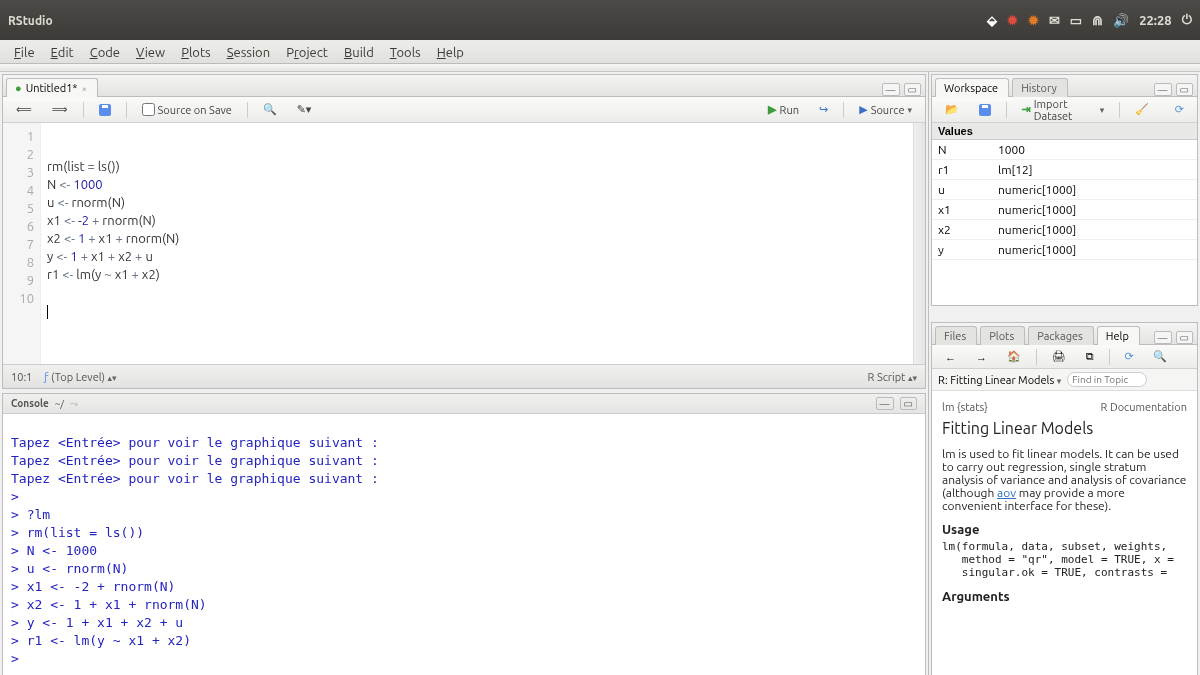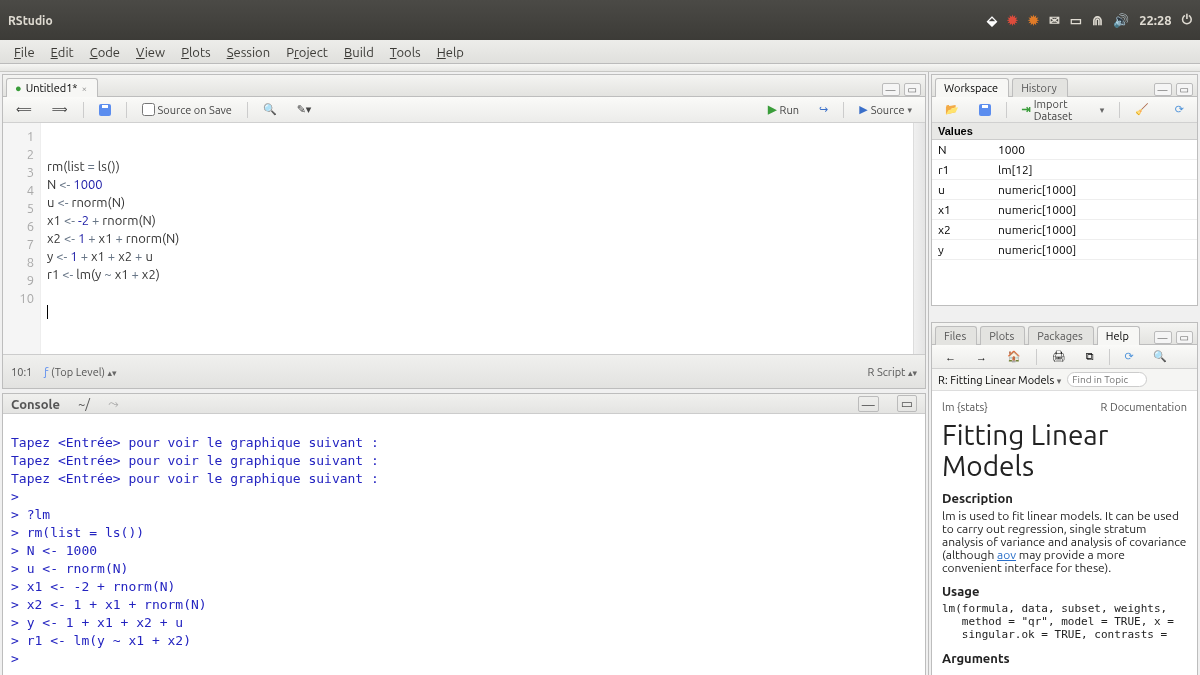--- a/index.html
+++ b/index.html
@@ -20,33 +20,33 @@
 .tab.inactive { background:#e3e3e0; color:#555; }
 .tab .close { color:#999; font-size:10px; }
 .pane-tabs .winbtns { margin-left:auto; display:flex; gap:4px; padding-right:4px; font-size:10px; color:#666; }
 .winbtns span { border:1px solid #bbb; border-radius:2px; padding:0 3px; background:#f5f5f5; cursor:pointer; }
 .pane-toolbar { height:26px; background: linear-gradient(#fafaf8,#ececea); display:flex; align-items:center; padding:0 6px; gap:6px; font-size:11px; border-bottom:1px solid #d0d0d0; color:#444; }
 .tb-btn { padding:1px 6px; border:1px solid transparent; border-radius:3px; cursor:pointer; display:flex; align-items:center; gap:3px; }
 .tb-sep { width:1px; height:16px; background:#ccc; margin:0 2px; }
 .editor-body { flex:1; display:flex; font-family: "DejaVu Sans Mono","Consolas",monospace; font-size:13px; position:relative; overflow:hidden; }
 .gutter { width:38px; background:#f5f5f5; color:#aaa; text-align:right; padding:4px 6px 0 0; line-height:18px; border-right:1px solid #eee;}
 .code { flex:1; padding:4px 0 0 6px; line-height:18px; color:#333; white-space:pre;margin-top:12px; } .code .num{color:#1a1aa6;} .code .op{color:#687687;}
-.status { height:34px; background:linear-gradient(#f0f0ee,#e2e2e0); border-top:1px solid #ccc; font-size:11px; display:flex; align-items:center; padding:0 8px; color:#555; gap:12px;}
+.status { height:24px; background:linear-gradient(#f0f0ee,#e2e2e0); border-top:1px solid #ccc; font-size:11px; display:flex; align-items:center; padding:0 8px; color:#555; gap:12px;}
 .status .right{ margin-left:auto; }
-.console-head { height:20px; background:linear-gradient(#f0f0ee,#e4e4e2); border-bottom:1px solid #ccc; font-size:13px; color:#555; display:flex; align-items:center; padding:0 8px; gap:18px;}
+.console-head { height:20px; background:linear-gradient(#f0f0ee,#e4e4e2); border-bottom:1px solid #ccc; font-size:10px; color:#555; display:flex; align-items:center; padding:0 8px; gap:6px;}
 .console-body { flex:1; font-family:"DejaVu Sans Mono",monospace; font-size:13px; line-height:18px; padding:20px 8px; color:#2323c0; overflow:hidden;}
 .ws-table { font-family:"DejaVu Sans Mono",monospace; font-size:12px; }
 .ws-header{ background:#e8e8e6; font-weight:bold; font-size:11px; padding:2px 6px; border-bottom:1px solid #ccc; font-family:"Liberation Sans",sans-serif;}
 .ws-row{ display:flex; border-bottom:1px solid #eee; padding:3px 6px; }
 .ws-row .nm{ width:60px; } .ws-row .vl{ flex:1; }
 .help-nav{ height:24px; background:linear-gradient(#fafaf8,#ececea); display:flex; align-items:center; padding:0 6px; gap:6px; border-bottom:1px solid #d0d0d0; font-size:11px;}
 .help-crumb{ height:22px; background:#f5f5f3; display:flex; align-items:center; padding:0 6px; gap:6px; font-size:11px; border-bottom:1px solid #ddd;}
 .help-crumb input{ font-size:10px; padding:1px 4px; border:1px solid #ccc; border-radius:8px; width:80px; color:#999;}
 .help-body{ flex:1; overflow:auto; padding:6px 10px; font-size:12px; color:#222;}
-.help-body h1{ font-size:28px; margin:6px 0 10px; font-weight:normal;}
+.help-body h1{ font-size:16px; margin:6px 0 10px; font-weight:normal;}
 .help-body h2{ font-size:13px; font-weight:bold; margin:10px 0 4px;}
 .help-body pre{ font-family:"DejaVu Sans Mono",monospace; font-size:11px; white-space:pre; margin:4px 0;}
 .help-top{ display:flex; font-size:11px; color:#555; padding-top:4px;}
 .help-top .r{ margin-left:auto;}
 a{ color:#2a6fc9; text-decoration:underline; }
 .green-arrow{ color:#3a9d3a; font-weight:bold;}
 .blue-arrow{ color:#3a6fc9;}
 .dropbox{color:#fff;} .bug{color:#de4c3c;} .bug2{color:#e07b28;}
 .caret{ font-size:9px; color:#666; }
 .scroll-stub{ position:absolute; right:0; top:0; bottom:0; width:12px; background:linear-gradient(90deg,#f0f0f0,#e4e4e4); border-left:1px solid #ddd;}
@@ -259,21 +259,20 @@
       <div class="help-crumb">
         <span><span>R: Fitting Linear Models</span> <span class="caret">▾</span></span>
         <input placeholder="Find in Topic" style="">
       </div>
       <div class="help-body">
         <div class="help-top">
           <span>lm {stats}</span>
           <span class="r">R Documentation</span>
         </div>
         <h1>Fitting Linear Models</h1>
-        <h2>Description</h2>
         <p><code>lm</code><span> is used to fit linear models. It can be used to carry out regression, single stratum analysis of variance and analysis of covariance (although </span><a href="#">aov</a><span> may provide a more convenient interface for these).</span></p>
         <h2>Usage</h2>
         <pre>lm(formula, data, subset, weights,
    method = "qr", model = TRUE, x =
    singular.ok = TRUE, contrasts =</pre>
         <h2>Arguments</h2>
       </div>
     </div>
   </div>
 </div>

